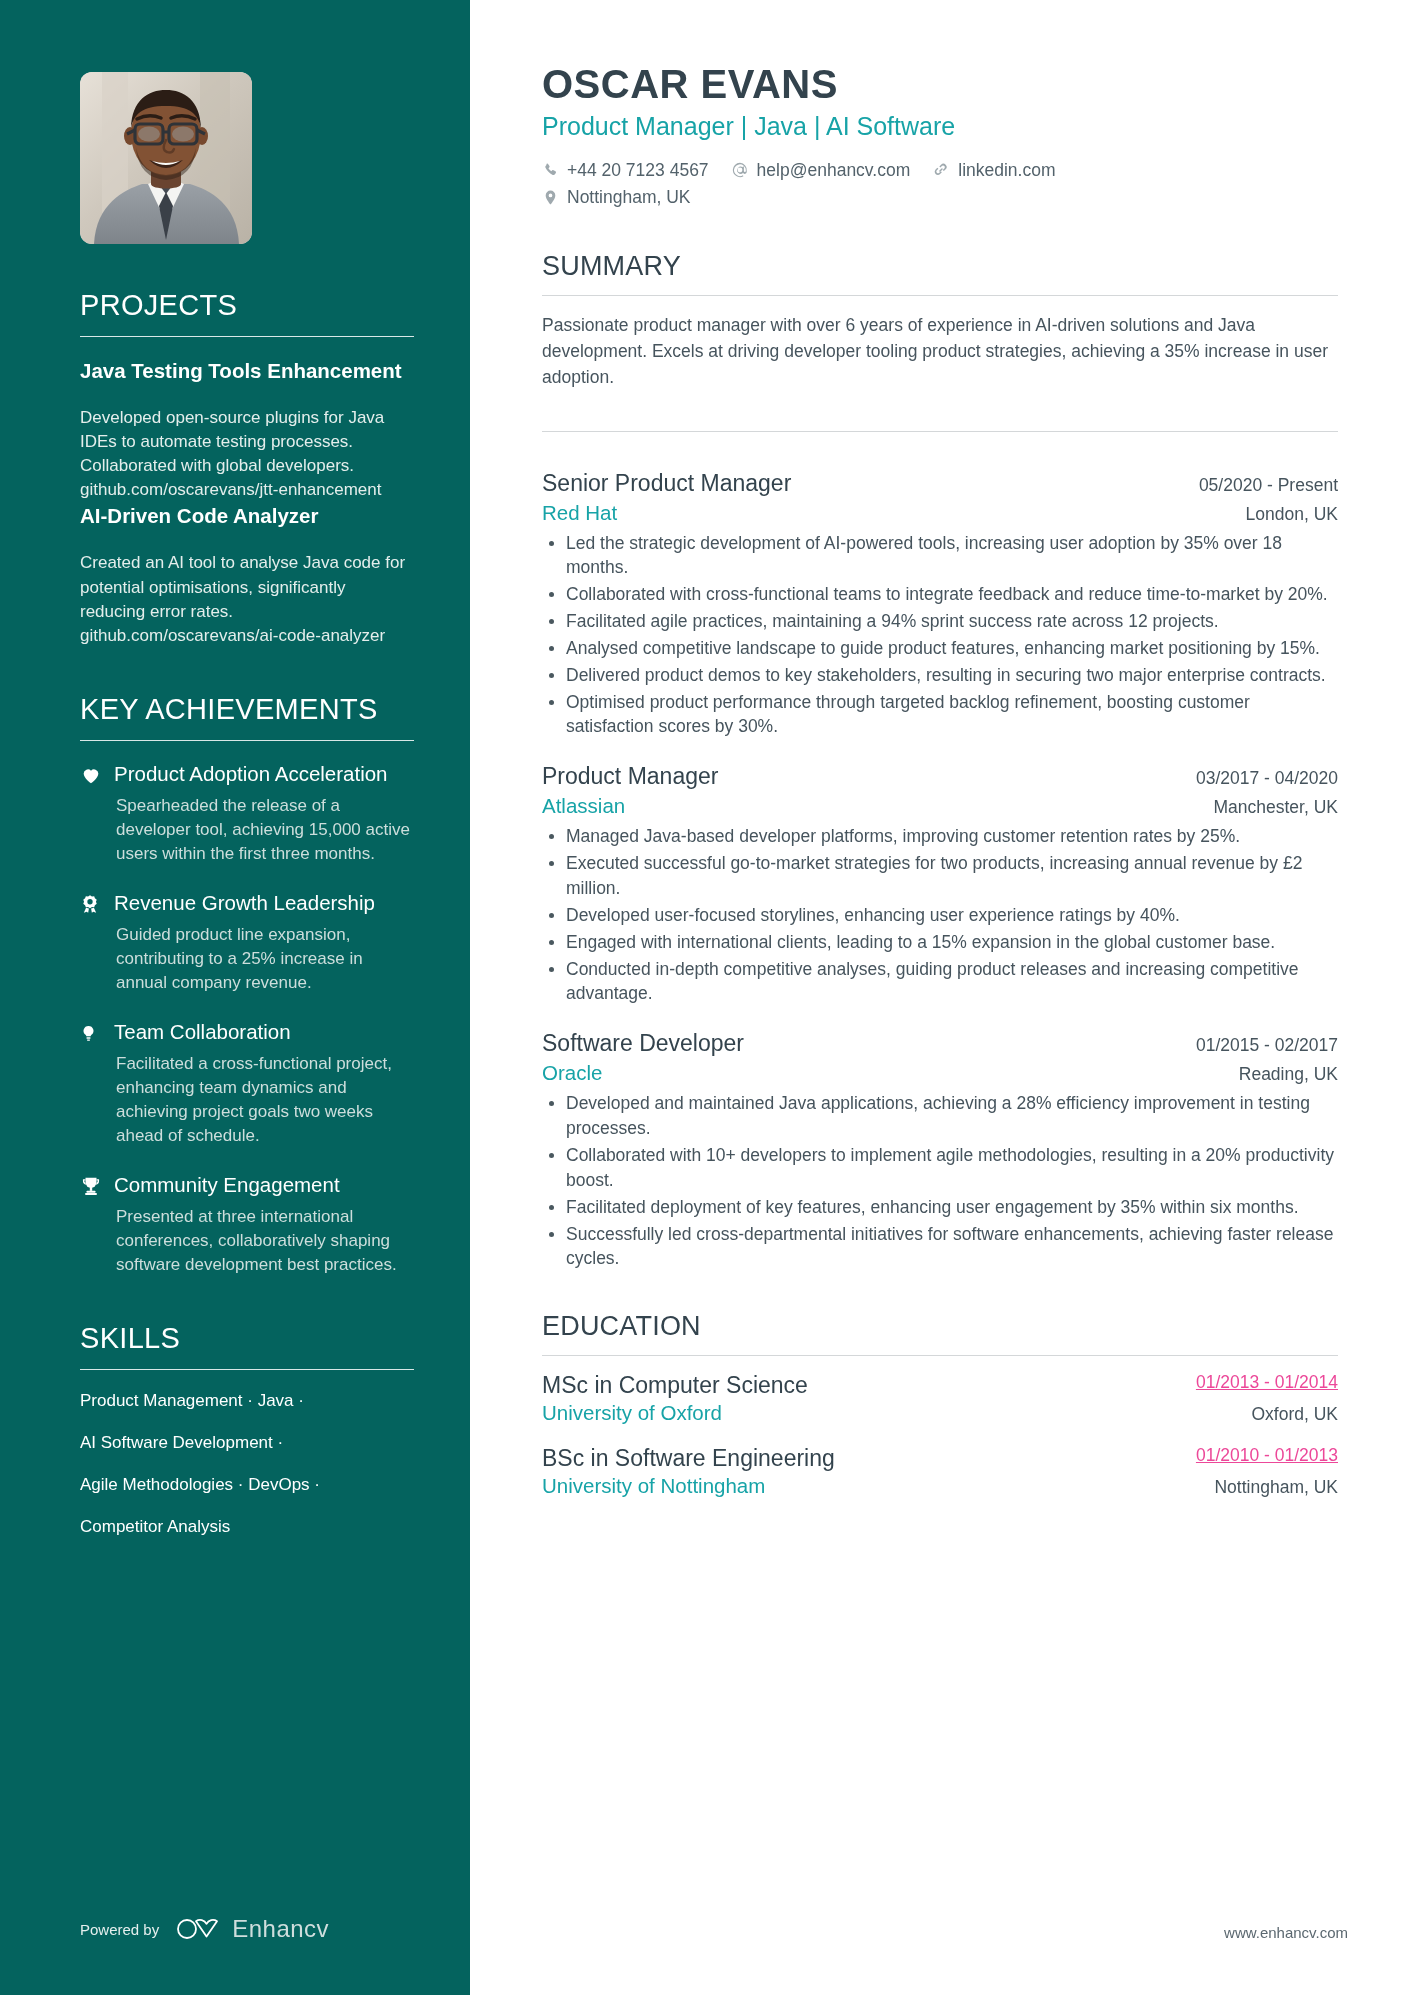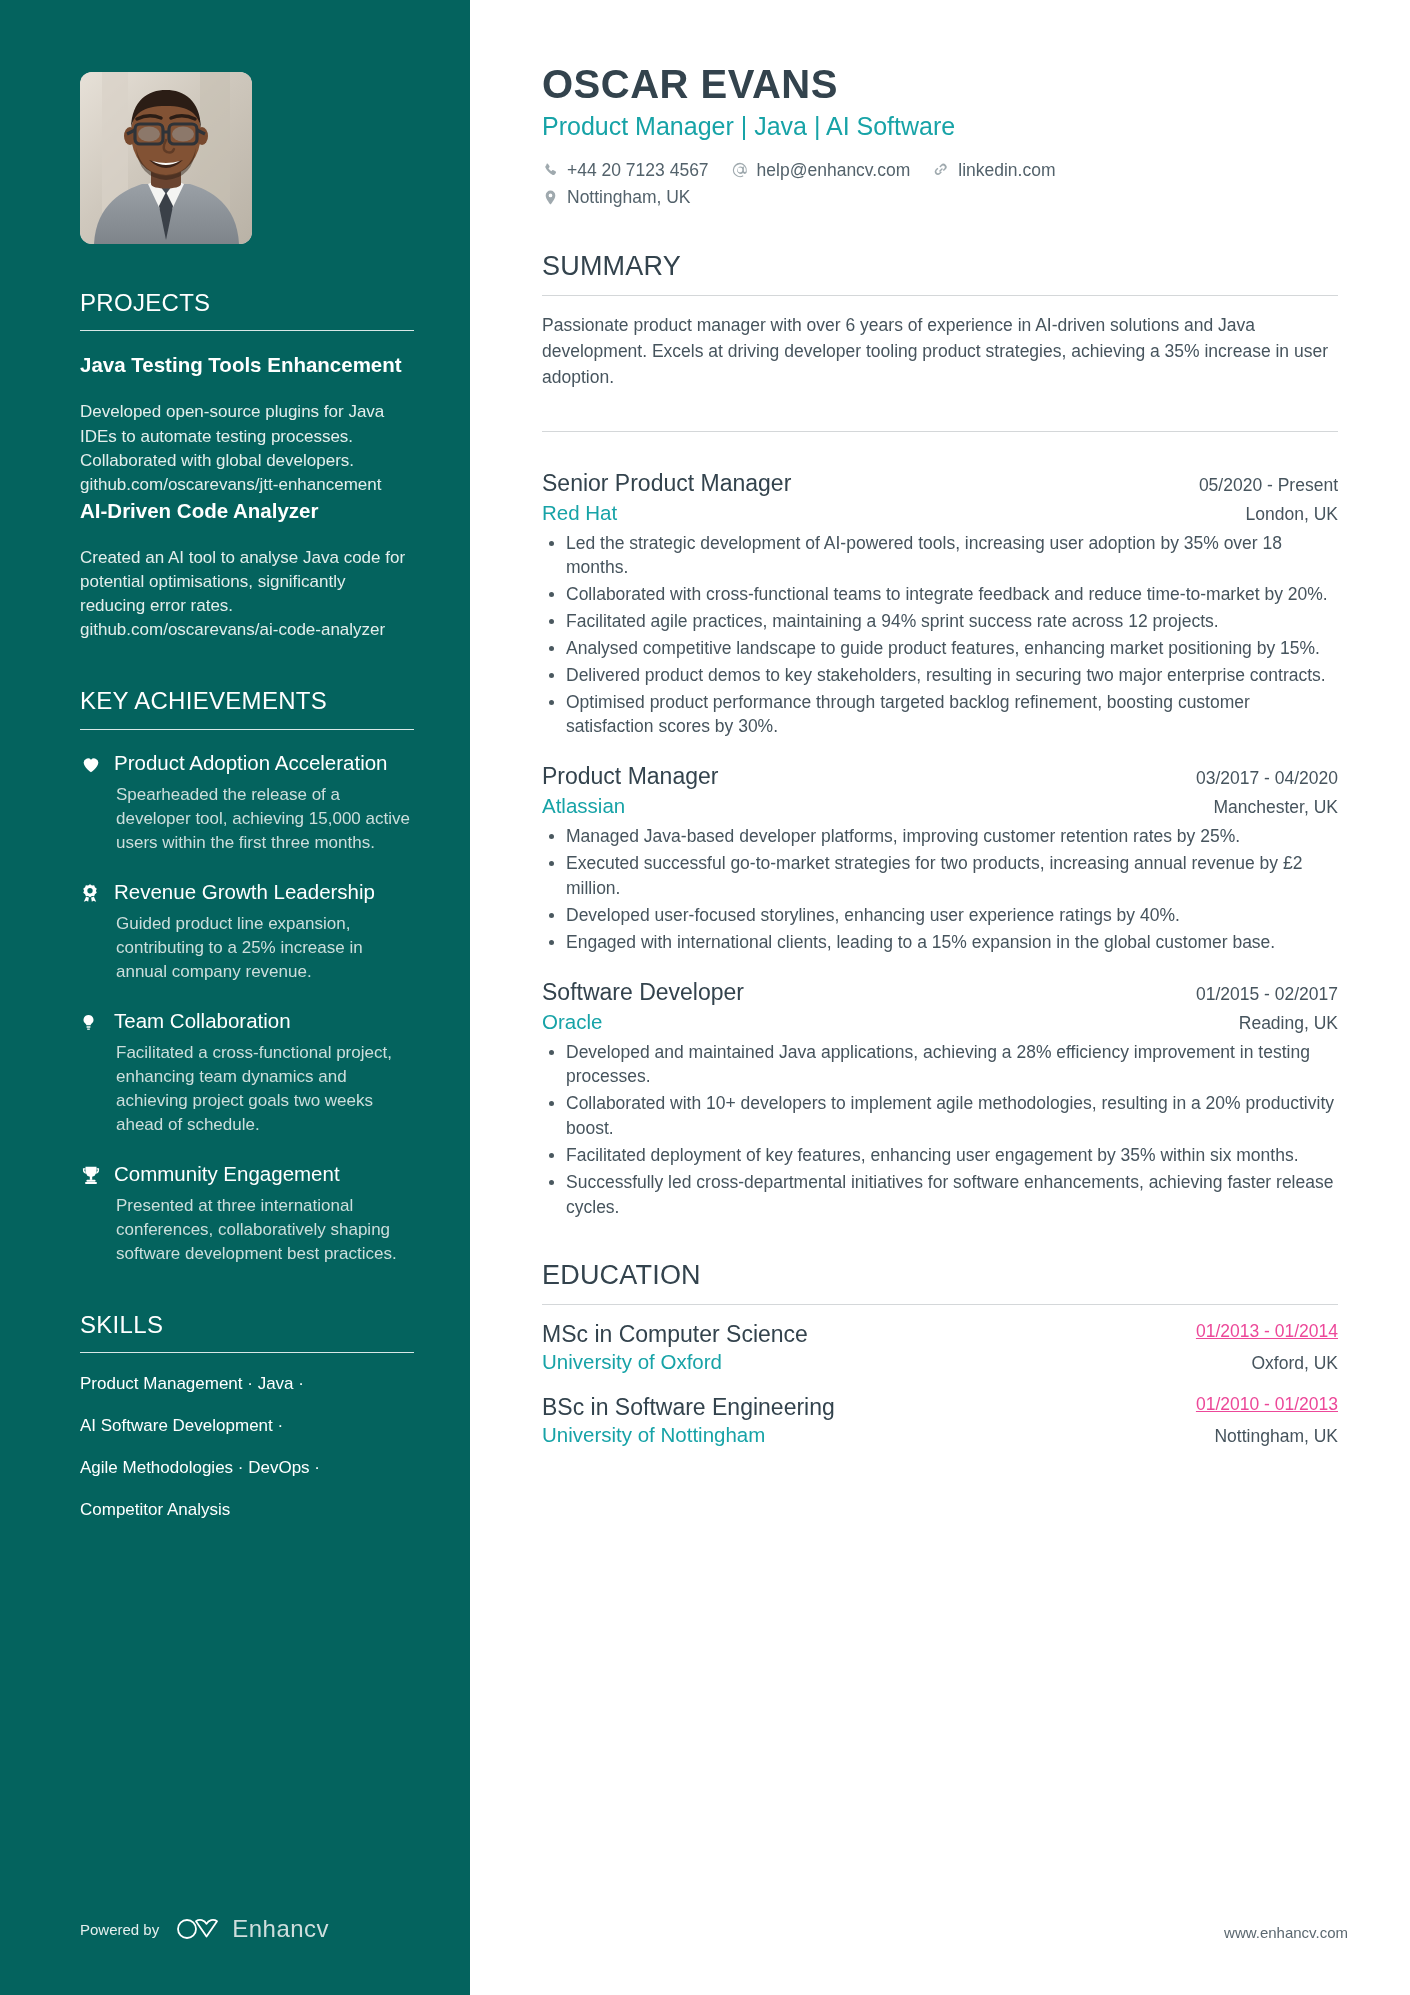--- a/index.html
+++ b/index.html
@@ -26,21 +26,21 @@
     border-radius:12px;
     overflow:hidden;
     margin:0 0 0 0;
     background:#d9d4cd;
     position:relative;
   }
   .photo-svg { display:block; width:172px; height:172px; }
 
   .side-section { margin-top:46px; }
   .side-title {
-    font-size:24px;
+    font-size:29px;
     font-weight:400;
     letter-spacing:0.3px;
     color:#ffffff;
     line-height:1.1;
   }
   .side-rule {
     height:1px;
     background:rgba(255,255,255,0.85);
     margin:14px 0 20px 0;
   }
@@ -423,20 +423,21 @@
         </div>
         <div class="job-sub">
           <span class="job-company">Atlassian</span>
           <span class="job-loc">Manchester, UK</span>
         </div>
         <ul class="bullets">
           <li>Managed Java-based developer platforms, improving customer retention rates by 25%.</li>
           <li>Executed successful go-to-market strategies for two products, increasing annual revenue by £2 million.</li>
           <li>Developed user-focused storylines, enhancing user experience ratings by 40%.</li>
           <li>Engaged with international clients, leading to a 15% expansion in the global customer base.</li>
+          <li>Conducted in-depth competitive analyses, guiding product releases and increasing competitive advantage.</li>
         </ul>
       </div>
 
       <div class="job">
         <div class="job-head">
           <span class="job-title">Software Developer</span>
           <span class="job-date">01/2015 - 02/2017</span>
         </div>
         <div class="job-sub">
           <span class="job-company">Oracle</span>

